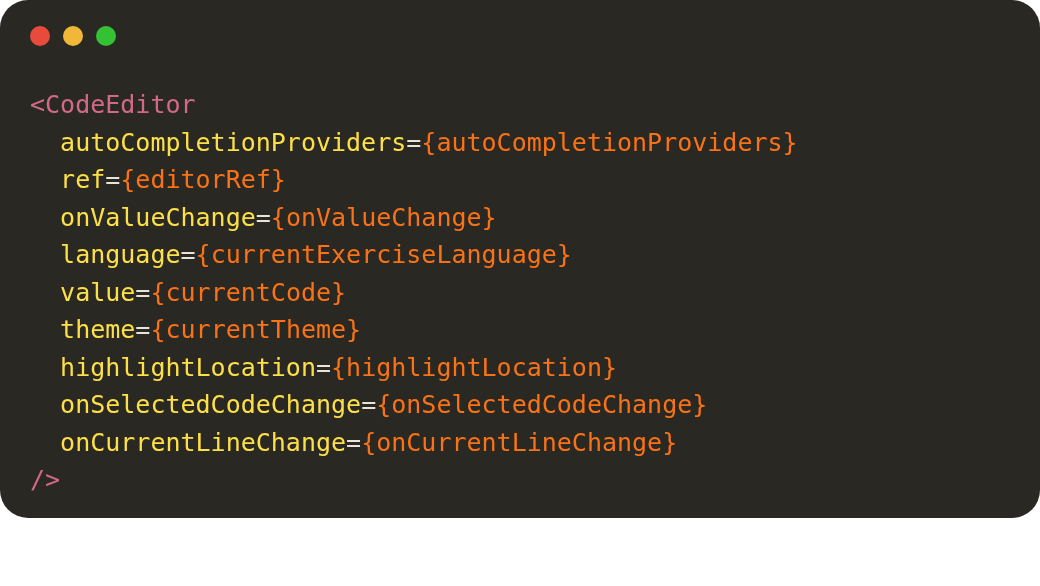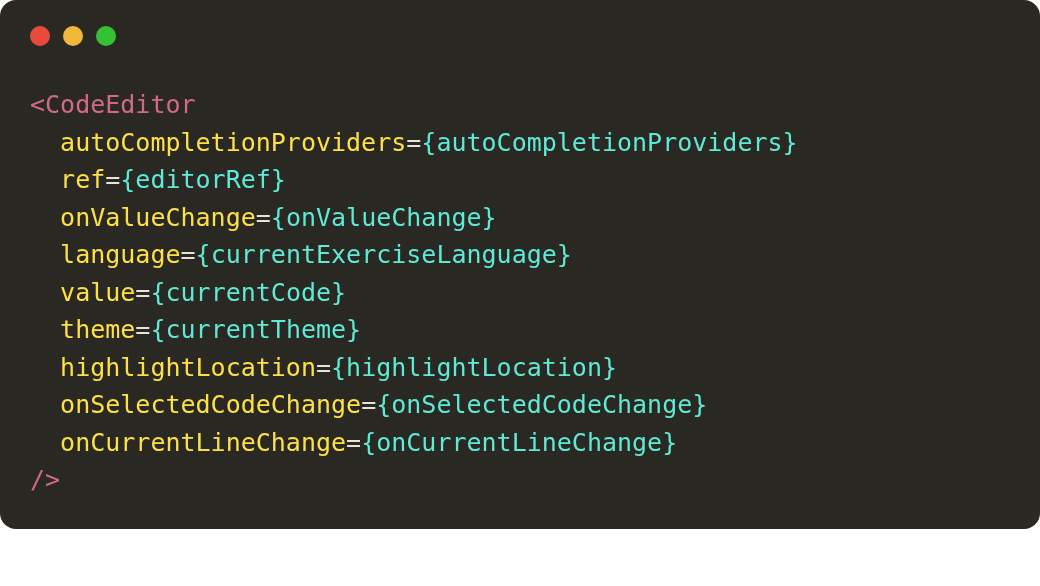--- a/index.html
+++ b/index.html
@@ -10,23 +10,23 @@
     body {
       background: #ffffff;
       display: flex;
       align-items: flex-start;
       justify-content: flex-start;
       min-height: 586px;
       width: 1040px;
     }
     .window {
       background: #2a2823;
-      border-radius: 16px;
+      border-radius: 28px;
       width: 1040px;
-      padding: 0 0 30px 0;
+      padding: 0 0 19px 0;
       overflow: hidden;
     }
     .title-bar {
       display: flex;
       gap: 13px;
       padding: 26px 30px 20px 30px;
       align-items: center;
     }
     .dot {
       width: 20px;
@@ -40,21 +40,21 @@
       font-family: "SF Mono", "Menlo", "Consolas", monospace;
       font-size: 25px;
       line-height: 1.5;
       padding: 20px 30px 0 30px;
       color: #e9e4d7;
       white-space: pre;
     }
     .tag { color: #d26a86; }
     .attr { color: #fde047; }
     .eq { color: #e9e4d7; }
-    .val { color: #5eead4; }
+    .val { color: #f97316; }
     .indent { display: inline-block; width: 2ch; }
   </style>
 </head>
 <body>
 
 <div class="window">
   <div class="title-bar">
     <div class="dot dot-red"></div>
     <div class="dot dot-yellow"></div>
     <div class="dot dot-green"></div>

